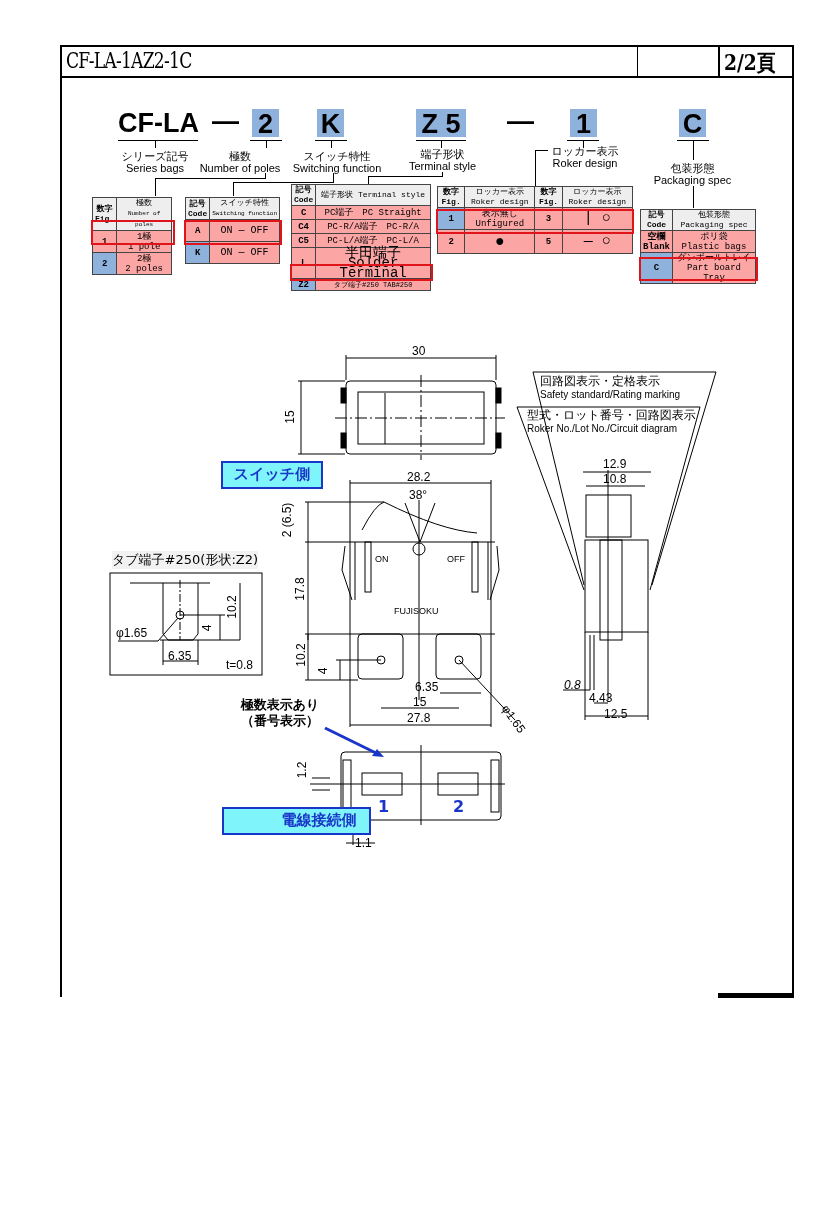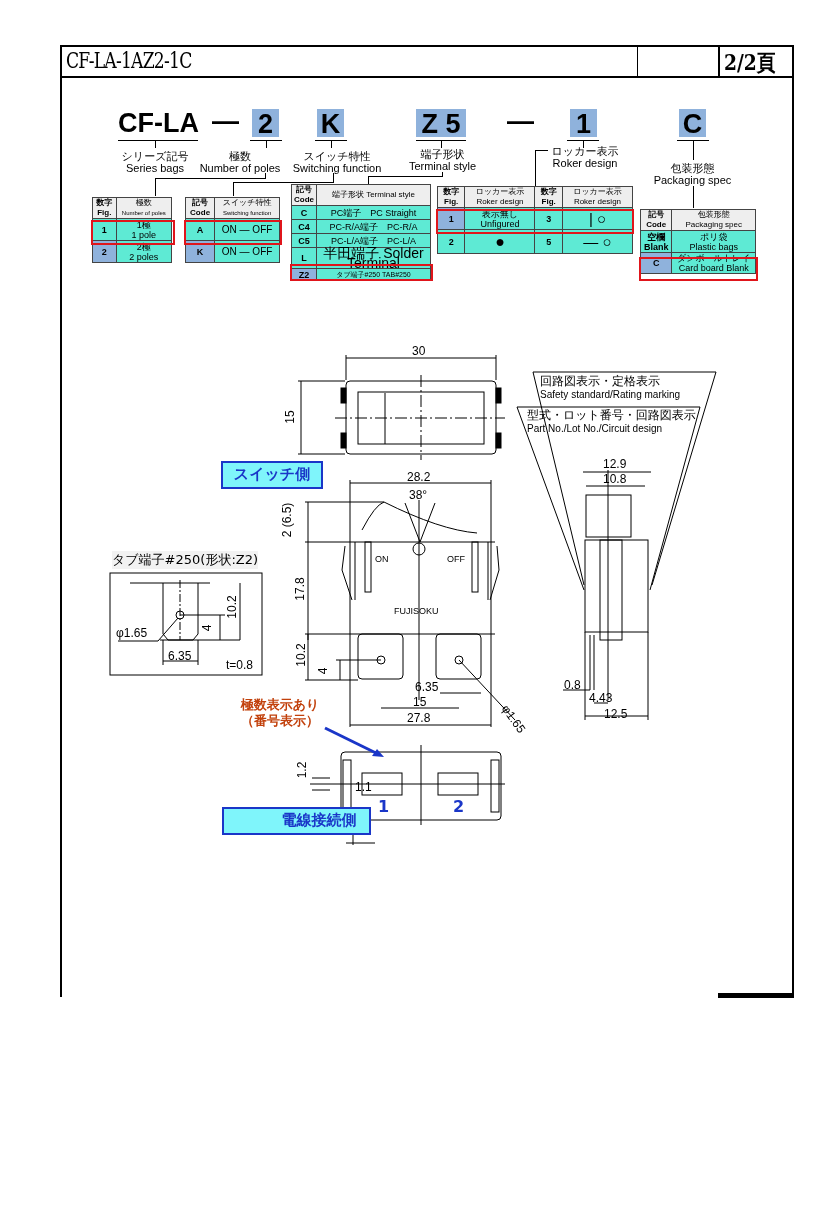--- a/index.html
+++ b/index.html
@@ -18,29 +18,29 @@
 
   
   .code-big{font-family:"Liberation Sans",sans-serif;font-weight:bold;font-size:27px;line-height:30px;}
   .code-box{background:#8fb2dc;text-align:center;}
   .lbl{font-family:"Liberation Sans",sans-serif;text-align:center;line-height:12px;}
   .lbl .jp{font-size:11px;}
   .lbl .en{font-size:11px;}
   .vline{background:#000;width:1px;}
   .hline{background:#000;height:1px;}
 
-  table.spec{border-collapse:collapse;position:absolute;font-family:Liberation Sans, sans-serif;font-size:9px;background:#5eead4;}
+  table.spec{border-collapse:collapse;position:absolute;font-family:Liberation Mono, monospace;font-size:9px;background:#fca5a5;}
   table.spec td{border:1px solid #444;text-align:center;padding:0 2px;line-height:10px;}
   table.spec td.hd{background:#eeeeee;font-size:8px;}
   table.spec td.code{font-weight:bold;}
   table.spec td.blue{background:#8fb2dc;}
   .redbox{position:absolute;border:2.5px solid #e0151b;box-sizing:border-box;}
 
   .tag-cyan{background:#7ff5fb;border:2px solid #1a36c8;color:#1a36c8;font-weight:bold;font-size:15px;text-align:center;line-height:22px;font-family:"DejaVu Sans",sans-serif;}
-  .note-blue{color:#c2410c;font-weight:bold;font-size:13px;text-align:center;line-height:16px;}
+  .note-blue{color:#000000;font-weight:bold;font-size:13px;text-align:center;line-height:16px;}
   .dim{font-family:"Liberation Sans",sans-serif;font-size:12px;}
 </style>
 </head>
 <body>
 
 <div class="abs frame-top"></div>
 <div class="abs frame-left"></div>
 <div class="abs frame-right"></div>
 <div class="abs frame-hdr-bottom"></div>
 <div class="abs hdr-div1"></div>
@@ -204,21 +204,21 @@
       <tr>
         <td class="hd code"><span>記号</span><br><span>Code</span></td>
       <td class="hd"><span>包装形態</span><br><span>Packaging spec</span></td>
       </tr>
   <tr style="height:22px">
         <td class="code"><span>空欄</span><br><span>Blank</span></td>
       <td><span>ポリ袋</span><br><span>Plastic bags</span></td>
       </tr>
   <tr style="height:20px">
         <td class="code blue">C</td>
-      <td><span>ダンボールトレイ</span><br><span>Card board Blank</span></td>
+      <td><span>ダンボールトレイ</span><br><span>Part board Tray</span></td>
       </tr>
 </tbody>
   </table>
 <div class="redbox" style="left:639px;top:257px;width:119px;height:24px;"></div>
 
 <svg class="abs" style="left:0;top:0;" width="827" height="1205">
   <g stroke="#000" fill="none" stroke-width="1">
 
     <rect x="346" y="381" width="150" height="73" rx="4"></rect>
     <rect x="358" y="392" width="126" height="52"></rect>
@@ -319,21 +319,21 @@
   <line x1="325" y1="728" x2="378" y2="754" stroke="#1a36c8" stroke-width="3"></line>
   <polygon points="384,757 372,756 377,749" fill="#1a36c8"></polygon>
 </svg>
 
 <div class="abs dim" style="left:412px;top:344px;">30</div>
 <div class="abs dim" style="left:283px;top:410px;transform:rotate(-90deg);">15</div>
 
 <div class="abs" style="left:540px;top:373px;font-size:12px;">回路図表示・定格表示</div>
 <div class="abs" style="left:540px;top:389px;font-size:10px;font-family:'Liberation Sans',sans-serif;">Safety standard/Rating marking</div>
 <div class="abs" style="left:527px;top:407px;font-size:12px;">型式・ロット番号・回路図表示</div>
-<div class="abs" style="left:527px;top:423px;font-size:10px;font-family:'Liberation Sans',sans-serif;">Part No./Lot No./Circuit design</div>
+<div class="abs" style="left:527px;top:423px;font-size:10px;font-family:'Liberation Sans',sans-serif;">Roker No./Lot No./Circuit diagram</div>
 
 <div class="abs tag-cyan" style="left:221px;top:461px;width:98px;height:24px;">スイッチ側</div>
 
 <div class="abs dim" style="left:407px;top:470px;">28.2</div>
 <div class="abs dim" style="left:409px;top:488px;">38°</div>
 <div class="abs dim" style="left:270px;top:513px;transform:rotate(-90deg);">2 (6.5)</div>
 <div class="abs" style="left:375px;top:554px;font-size:9px;font-family:'Liberation Sans',sans-serif;">ON</div>
 <div class="abs" style="left:447px;top:554px;font-size:9px;font-family:'Liberation Sans',sans-serif;">OFF</div>
 <div class="abs dim" style="left:288px;top:582px;transform:rotate(-90deg);">17.8</div>
 <div class="abs" style="left:394px;top:606px;font-size:9px;font-family:'Liberation Sans',sans-serif;">FUJISOKU</div>
@@ -346,25 +346,25 @@
 
 <div class="abs" style="left:112px;top:551px;font-size:13px;background:#f2f2f2;">タブ端子#250(形状:Z2)</div>
 <div class="abs dim" style="left:116px;top:626px;">φ1.65</div>
 <div class="abs dim" style="left:220px;top:600px;transform:rotate(-90deg);">10.2</div>
 <div class="abs dim" style="left:204px;top:621px;transform:rotate(-90deg);">4</div>
 <div class="abs dim" style="left:168px;top:649px;">6.35</div>
 <div class="abs dim" style="left:226px;top:658px;">t=0.8</div>
 
 <div class="abs dim" style="left:603px;top:457px;">12.9</div>
 <div class="abs dim" style="left:603px;top:472px;">10.8</div>
-<div class="abs dim" style="left:564px;top:678px;">0.8</div>
+<div class="abs dim" style="left:564px;top:678px;font-style:italic;">0.8</div>
 <div class="abs dim" style="left:589px;top:691px;">4.43</div>
 <div class="abs dim" style="left:604px;top:707px;">12.5</div>
 
 <div class="abs note-blue" style="left:225px;top:697px;width:110px;">
   <div>極数表示あり</div>
   <div>（番号表示）</div>
 </div>
 <div class="abs dim" style="left:294px;top:763px;transform:rotate(-90deg);">1.2</div>
 <div class="abs" style="left:378px;top:797px;color:#1a36c8;font-weight:bold;font-size:16px;">1</div>
 <div class="abs" style="left:453px;top:797px;color:#1a36c8;font-weight:bold;font-size:16px;">2</div>
 <div class="abs tag-cyan" style="left:222px;top:807px;width:100px;height:24px;padding-left:45px;">電線接続側</div>
-<div class="abs dim" style="left:355px;top:780px;text-align:right;">1.1</div>
+<div class="abs dim" style="left:355px;top:836px;text-align:right;">1.1</div>
 
 </body></html>

